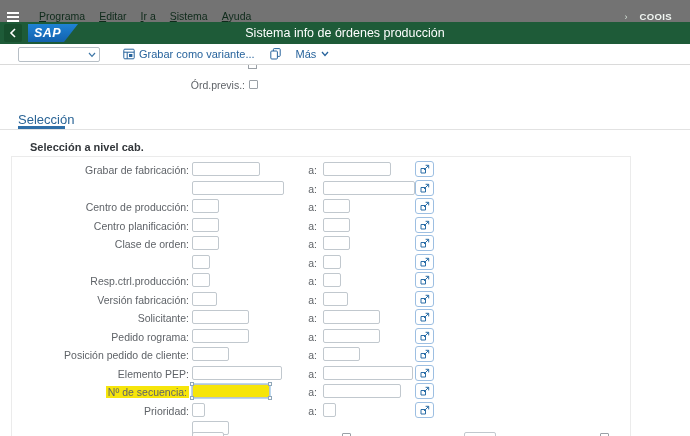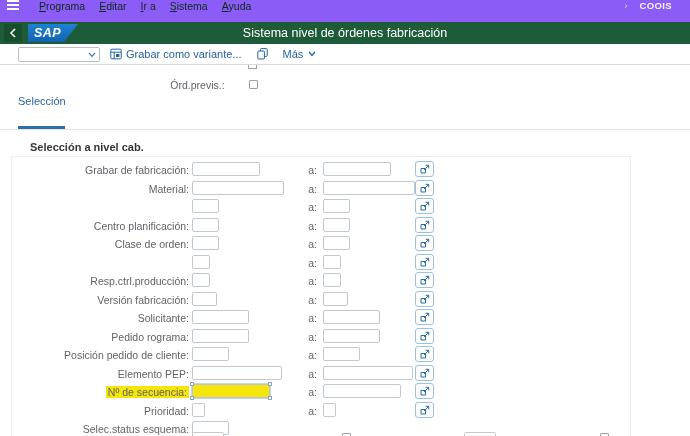--- a/index.html
+++ b/index.html
@@ -1,21 +1,21 @@
 <!DOCTYPE html>
 <html><head>
 <meta charset="utf-8">
 <style>
   * { box-sizing: border-box; margin: 0; padding: 0; }
   html,body { width:690px; height:436px; overflow:hidden; background:#fff;
     font-family:"Liberation Sans", sans-serif; position:relative; }
 
   
   .menubar { position:absolute; top:0; left:0; width:690px; height:22px;
-    background:#8b5cf6; display:flex; align-items:flex-start; color:#0e2a1a; font-size:10.5px; }
+    background:#737373; display:flex; align-items:flex-end; color:#0e2a1a; font-size:10.5px; }
   .burger { display:flex; flex-direction:column; gap:2px; margin:0 13px 0 7px; cursor:pointer; }
   .burger i { display:block; width:12px; height:2px; background:#fff; }
   .menu-item { padding:0 7px; cursor:pointer; white-space:nowrap; }
   .menu-item .u { text-decoration:underline; }
   .menubar-right { margin-left:auto; display:flex; align-items:center; gap:12px; margin-right:18px; }
   .tcode-chevron { color:#d7e4da; font-size:9px; }
   .tcode { color:#f1f6f2; font-size:9.5px; letter-spacing:.4px; font-weight:bold; }
 
   
   .appbar { position:absolute; top:22px; left:0; width:690px; height:22px; background:#1e5b38; }
@@ -29,32 +29,32 @@
   .app-title { position:absolute; left:0; top:0; width:100%; height:22px; line-height:22px;
     text-align:center; color:#fff; font-size:12.5px; }
 
   
   .toolbar { position:absolute; top:44px; left:0; width:690px; height:21px; background:#fff;
     border-bottom:1px solid #dadada; display:flex; align-items:center; font-size:11px; color:#27639c; }
   .combo { margin-left:18px; width:82px; height:15px; border:1px solid #b7bfc6; border-radius:2px;
     background:#fff; position:relative; cursor:pointer; }
   .combo svg { position:absolute; right:3px; top:4px; }
   .tb-link { display:flex; align-items:center; gap:4px; cursor:pointer; white-space:nowrap; }
-  .sv { margin-left:10px; } .cp { margin-left:15px; } .more { margin-left:15px; gap:5px; }
+  .sv { margin-left:23px; } .cp { margin-left:15px; } .more { margin-left:15px; gap:5px; }
 
   
   .cut-checkbox { position:absolute; left:248px; top:65px; width:9px; height:4px;
     border:1px solid #9aa0a6; border-top:none; background:#fff; }
-  .ordprevis-label { position:absolute; left:150px; top:79px; width:95px; text-align:center;
+  .ordprevis-label { position:absolute; left:150px; top:79px; width:95px; text-align:right;
     font-size:10.5px; color:#5f6368; }
   .checkbox { width:9px; height:9px; border:1px solid #9aa0a6; border-radius:1px; background:#fff; cursor:pointer; }
   .ordprevis-cb { position:absolute; left:249px; top:80px; }
 
   
-  .tab { position:absolute; left:18px; top:95px; font-size:11px; color:#2a6496; cursor:pointer; }
+  .tab { position:absolute; left:18px; top:112px; font-size:13px; color:#2a6496; cursor:pointer; }
   .tab-underline { position:absolute; left:18px; top:126px; width:47px; height:2.5px; background:#2f6fa8; }
   .tabstrip-line { position:absolute; left:0; top:129px; width:690px; height:1px; background:#e2e2e2; }
 
   .section-title { position:absolute; left:30px; top:141px; font-size:11px; font-weight:bold; color:#32363a; }
 
   
   .formbox { position:absolute; left:11px; top:156px; width:620px; height:281px;
     border:1px solid #ebebeb; overflow:hidden; background:#fff; }
   .rows { position:absolute; top:4px; left:0; width:100%; }
   .frow { position:relative; height:18.5px; }
@@ -97,21 +97,21 @@
       <span class="menu-item"><span class="u">S</span>istema</span>
       <span class="menu-item"><span class="u">A</span>yuda</span>
     </span>
   <span class="menubar-right">
     <span class="tcode-chevron">›</span>
     <span class="tcode">COOIS</span>
   </span>
 </div>
 
 <div class="appbar">
-  <span class="app-title">Sistema nivel de órdenes fabricación</span>
+  <span class="app-title">Sistema info de órdenes producción</span>
   <span class="back-btn">
     <svg width="8" height="10" viewBox="0 0 8 10">
       <path d="M6 1 L2 5 L6 9" fill="none" stroke="#fff" stroke-width="1.6"></path>
       </svg>
   </span>
   <span class="sap-logo">SAP</span>
 </div>
 
 <div class="toolbar">
   <span class="combo">
@@ -159,31 +159,31 @@
         <div class="inp inp1" style="width: 68px;"></div>
         <span class="alabel">a:</span>
         <div class="inp inp2" style="width: 68px;"></div>
         <div class="mbtn">
           <svg width="10" height="10" viewBox="0 0 10 10">
             <path d="M1 4.5 H5.5 V9 H1 Z M4 6 L8.7 1.3 M5.6 1.3 H8.7 V4.4" fill="none" stroke="#2a6da6" stroke-width="1"></path>
           </svg>
         </div>
       </div>
       <div class="frow">
-        <span class="flabel">Material:</span>
         <div class="inp inp1" style="width: 92px;"></div>
         <span class="alabel">a:</span>
         <div class="inp inp2" style="width: 92px;"></div>
         <div class="mbtn">
           <svg width="10" height="10" viewBox="0 0 10 10">
             <path d="M1 4.5 H5.5 V9 H1 Z M4 6 L8.7 1.3 M5.6 1.3 H8.7 V4.4" fill="none" stroke="#2a6da6" stroke-width="1"></path>
           </svg>
         </div>
       </div>
       <div class="frow">
+        <span class="flabel">Centro de producción:</span>
         <div class="inp inp1" style="width: 27px;"></div>
         <span class="alabel">a:</span>
         <div class="inp inp2" style="width: 27px;"></div>
         <div class="mbtn">
           <svg width="10" height="10" viewBox="0 0 10 10">
             <path d="M1 4.5 H5.5 V9 H1 Z M4 6 L8.7 1.3 M5.6 1.3 H8.7 V4.4" fill="none" stroke="#2a6da6" stroke-width="1"></path>
           </svg>
         </div>
       </div>
       <div class="frow">
@@ -305,21 +305,20 @@
         <div class="inp inp1" style="width: 13px;"></div>
         <span class="alabel">a:</span>
         <div class="inp inp2" style="width: 13px;"></div>
         <div class="mbtn">
           <svg width="10" height="10" viewBox="0 0 10 10">
             <path d="M1 4.5 H5.5 V9 H1 Z M4 6 L8.7 1.3 M5.6 1.3 H8.7 V4.4" fill="none" stroke="#2a6da6" stroke-width="1"></path>
           </svg>
         </div>
       </div>
       <div class="frow">
-        <span class="flabel">Selec.status esquema:</span>
         <div class="inp inp1" style="width: 37px;"></div>
       </div>
     </div>
   <div class="prow" id="partial-row">
       <div class="inp" style="left: 180px; width: 32px;"></div>
       <span class="excl" style="left: 300px;">Excl.</span>
       <span class="checkbox" style="position: absolute; left: 330px;"></span>
       <div class="inp" style="left: 452px; width: 32px;"></div>
       <span class="excl" style="left: 558px;">Excl.</span>
       <span class="checkbox" style="position: absolute; left: 588px;"></span>

